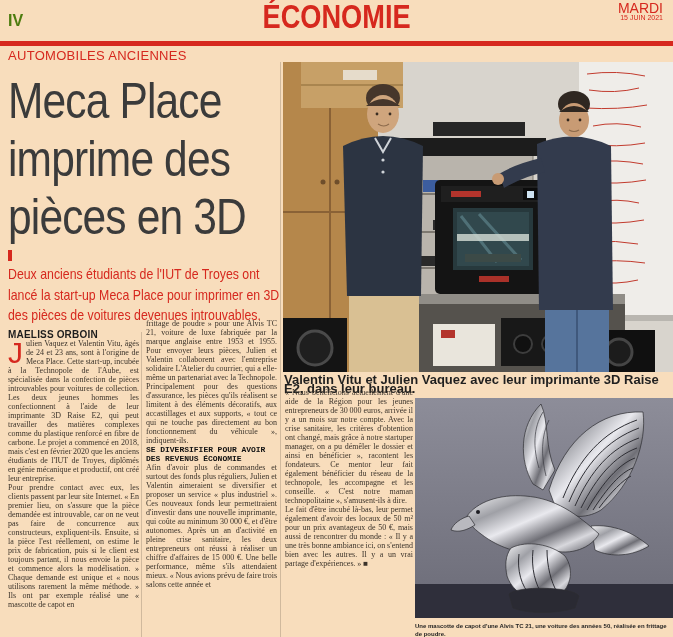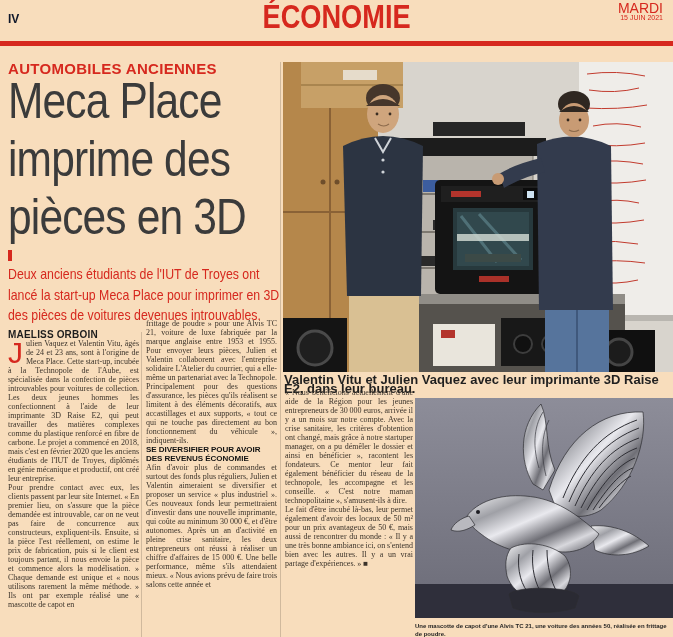--- a/index.html
+++ b/index.html
@@ -1,49 +1,49 @@
 <!DOCTYPE html>
 <html lang="fr"><head>
 <meta charset="utf-8">
 <style>
   html,body{margin:0;padding:0;}
   .page{position:relative;width:673px;height:637px;background:#f8ddbc;overflow:hidden;
         font-family:"Liberation Sans",sans-serif;}
   .abs{position:absolute;}
 
   
-  .edition{left:8px;top:12px;font-weight:bold;font-size:12px;color:#0f172a;}
+  .edition{left:8px;top:12px;font-weight:bold;font-size:16px;color:#4d7c0f;}
   .section-wrap{left:0;right:0;top:-3px;text-align:center;}
   .section-title{display:inline-block;font-weight:bold;font-size:34px;color:#d6281e;
                  transform:scaleX(.8);transform-origin:center top;letter-spacing:0;}
   .datebox{right:10px;top:3px;text-align:right;color:#d6281e;line-height:10px;}
   .day{font-weight:normal;font-size:14px;display:block;}
   .date{font-size:7px;display:block;}
   .red-rule{left:0;top:41px;width:673px;height:5px;background:#d6281e;}
 
   
-  .kicker{left:8px;top:60px;font-weight:bold;font-size:15px;letter-spacing:.3px;color:#d6281e;}
+  .kicker{left:8px;top:48px;font-weight:normal;font-size:13px;letter-spacing:.3px;color:#d6281e;}
   .headline{left:8px;top:72px;width:330px;transform:scaleX(.85);transform-origin:0 0;
             font-size:50px;line-height:58px;letter-spacing:-1px;color:#3b3b3b;font-weight:400;}
   .lede-marker{left:8px;top:250px;width:4px;height:11px;background:#d6281e;}
   .lede{left:8px;top:264px;width:322px;transform:scaleX(.85);transform-origin:0 0;
         font-size:14.5px;line-height:20.5px;color:#d6281e;}
 
   
   .col{overflow:hidden;font-family:"Liberation Serif",serif;font-size:8px;line-height:9px;
        color:#3b332a;text-align:justify;word-spacing:-0.2px;}
   .col p{margin:0;}
   .col1{left:8px;top:330px;width:131px;height:307px;}
   .col2{left:146px;top:319px;width:131px;height:303px;}
   .col3{left:285px;top:388px;width:128px;height:249px;}
   .byline{font-family:Liberation Sans, sans-serif;font-weight:bold;font-size:10px;
           letter-spacing:.2px;color:#1d1d1d;margin:0 0 10px 0;}
   .dropcap{float:left;color:#d6281e;font-family:"Liberation Sans",sans-serif;
            font-size:30px;line-height:26px;padding:1px 3px 0 0;}
-  .subhead{font-family:Liberation Sans, sans-serif;font-weight:bold;font-size:8px;
+  .subhead{font-family:Liberation Mono, monospace;font-weight:bold;font-size:8px;
            line-height:9px;color:#121212;margin:4px 0 2px 0;}
   .vrule{background:rgba(0,0,0,.16);width:1px;}
   .vrule1{left:141px;top:332px;height:305px;}
   .vrule2{left:280px;top:62px;height:575px;}
 
   
   .main-photo{left:283px;top:62px;width:390px;height:310px;}
   .main-caption{left:284px;top:375px;width:388px;font-weight:bold;font-size:13px;
                 line-height:9px;color:#1f1f1f;}
   .mascot-photo{left:415px;top:398px;width:258px;height:220px;}

